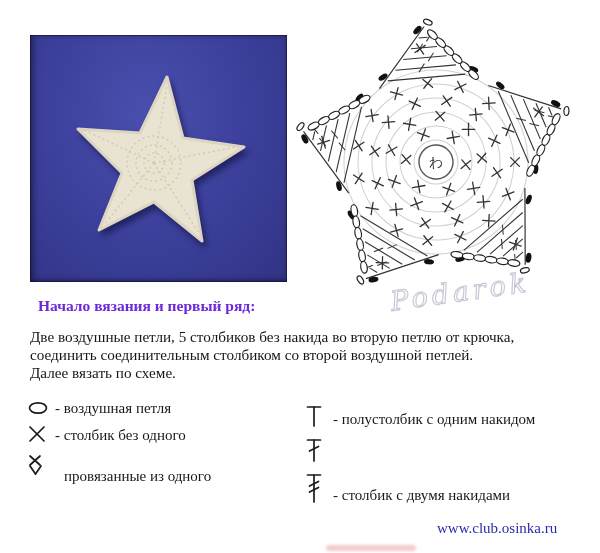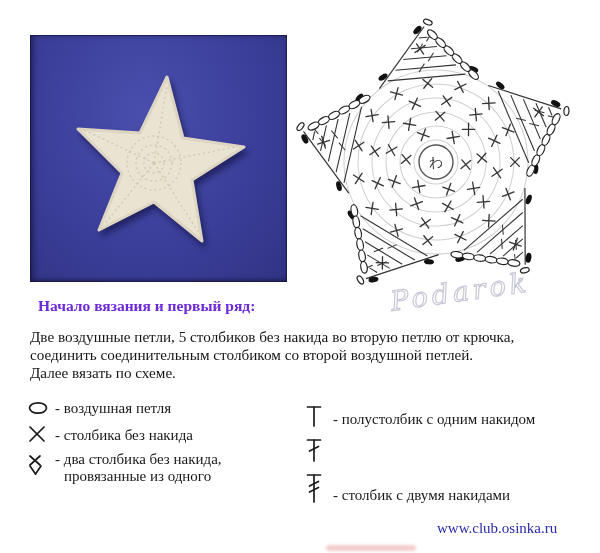--- a/index.html
+++ b/index.html
@@ -410,33 +410,33 @@
     </span>
     <span>- воздушная петля</span>
   </div>
   <div class="lrow">
     <span class="sym">
       <svg class="s" width="20" height="20" viewBox="0 0 20 20">
           <line class="sline" x1="3" y1="3" x2="17" y2="17"></line>
           <line class="sline" x1="3" y1="17" x2="17" y2="3"></line>
         </svg>
     </span>
-    <span>- столбика без накида</span>
+    <span>- столбик без одного</span>
   </div>
   <div class="lrow twoline">
     <span class="sym">
       <svg class="s" width="20" height="24" viewBox="0 0 20 24">
         <line class="sline" x1="3" y1="2" x2="13" y2="11"></line>
         <line class="sline" x1="13" y1="2" x2="3" y2="11"></line>
         <line class="sline" x1="3" y1="12" x2="8.5" y2="20"></line>
         <line class="sline" x1="14" y1="12" x2="8.5" y2="20"></line>
       </svg>
     </span>
     <span>
-      <span>- два столбика без накида,</span><br>
+      <br>
       <span class="lbl2">провязанные  из одного</span>
     </span>
   </div>
 </div>
 
 <div class="legend-right">
   <div class="lrow">
     <span class="sym">
       <svg class="s" width="18" height="24" viewBox="0 0 18 24">
           <line class="sline" x1="9" y1="3" x2="9" y2="22"></line>

